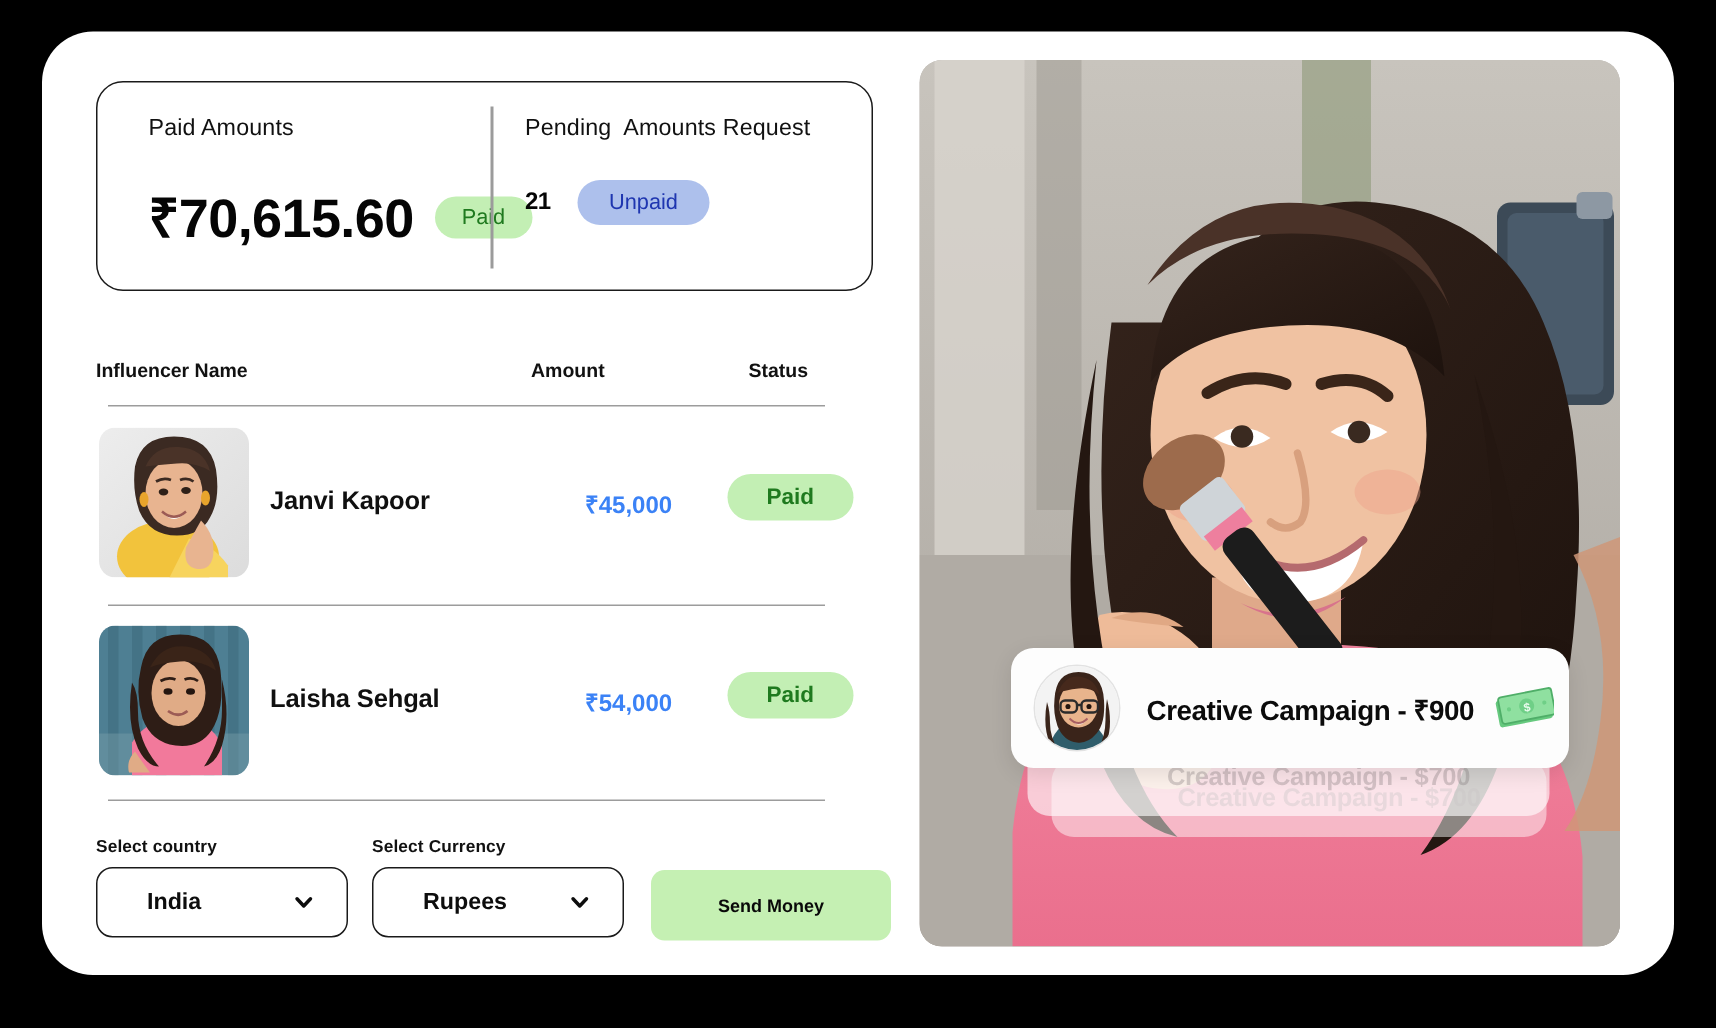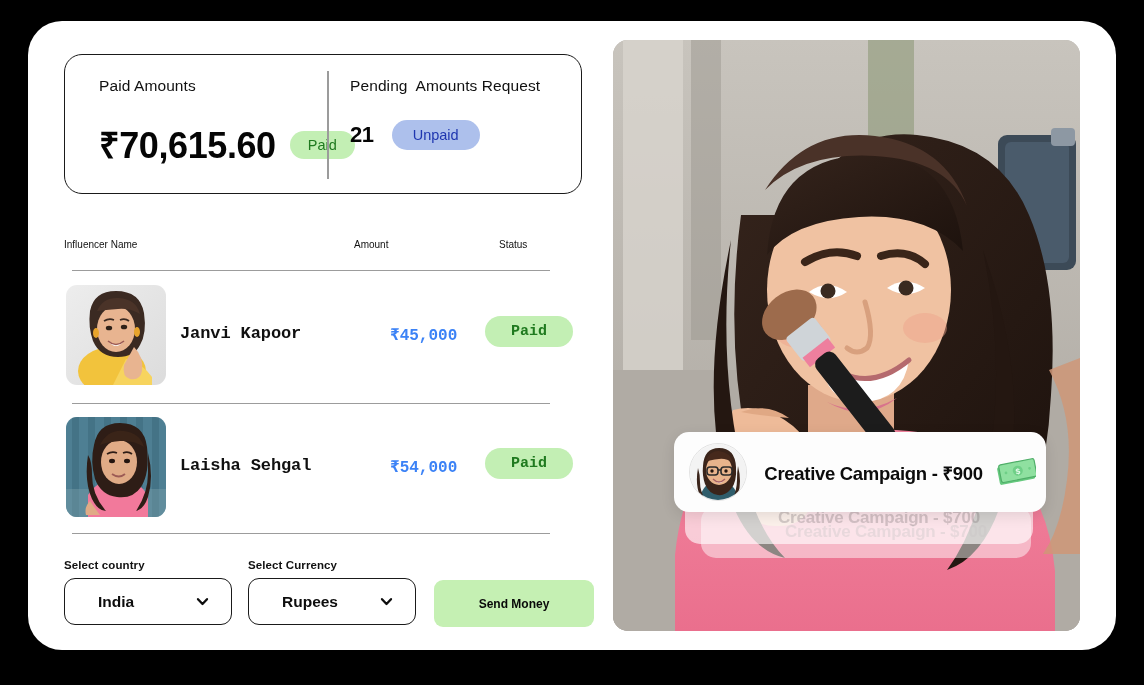--- a/index.html
+++ b/index.html
@@ -69,21 +69,21 @@
     display: flex;
     align-items: center;
     margin-top: 25px;
   }
   .summary-value {
     font-size: 36px;
     font-weight: bold;
     color: #050505;
     letter-spacing: -.4px;
   }
-  .summary-value.count { font-size: 22px; }
+  .summary-value.count { font-size: 16px; }
 
   .badge {
     display: inline-flex;
     align-items: center;
     justify-content: center;
     border-radius: 999px;
     font-size: 14.5px;
     font-weight: normal;
   }
   .badge.paid {
@@ -102,22 +102,22 @@
   
   .table {
     position: absolute;
     left: 0;
     top: 185px;
     width: 518px;
   }
   .t-head {
     position: relative;
     height: 30px;
-    font-size: 10px;
-    font-weight: normal;
+    font-size: 13px;
+    font-weight: bold;
     color: #111111;
   }
   .th-name   { position: absolute; left: 0px;   top: 0; }
   .th-amount { position: absolute; left: 290px; top: 0; }
   .th-status { position: absolute; left: 435px; top: 0; }
 
   .divider {
     position: absolute;
     left: 8px;
     width: 478px;
@@ -126,21 +126,20 @@
   }
   .div-1 { top: 31px; }
   .div-2 { top: 164px; }
   .div-3 { top: 294px; }
 
   .t-row {
     position: absolute;
     left: 0;
     width: 518px;
     height: 130px;
-    font-family: Liberation Mono, monospace;
   }
   .row-1 { top: 33px; }
   .row-2 { top: 165px; }
 
   .avatar-sq {
     position: absolute;
     left: 2px;
     top: 13px;
     width: 100px;
     height: 100px;

